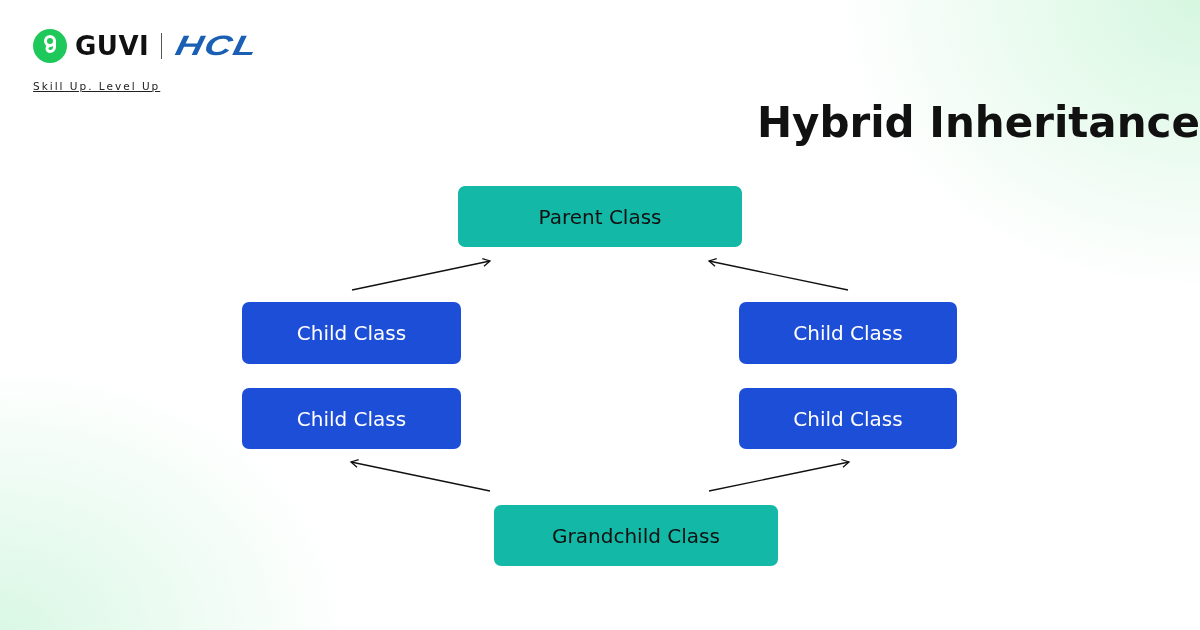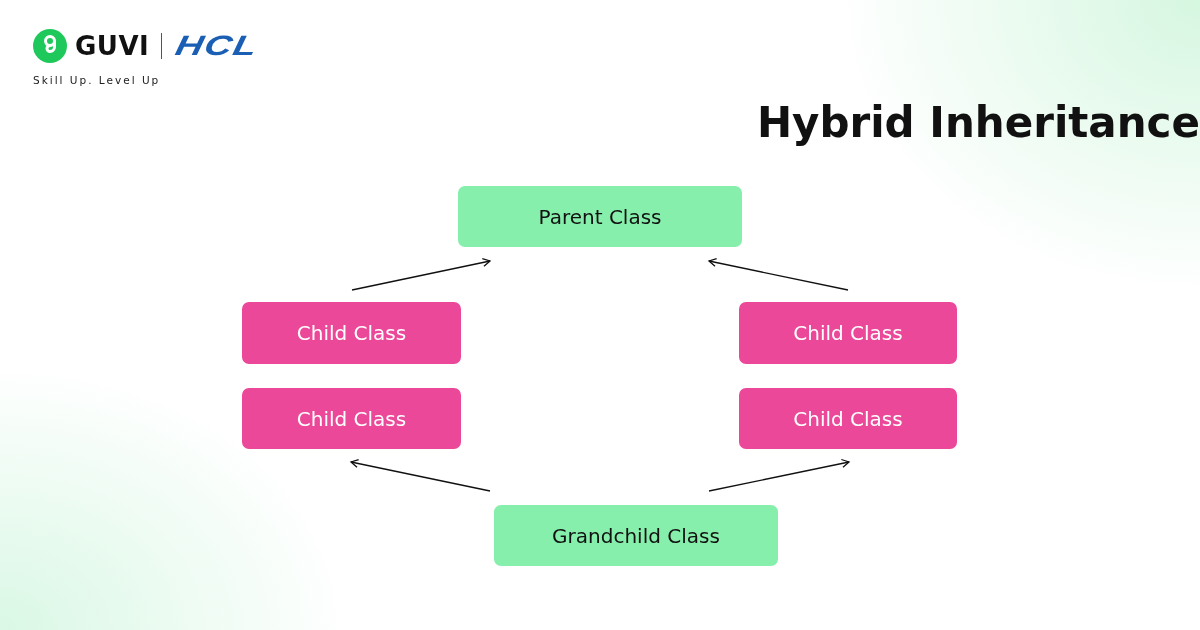--- a/index.html
+++ b/index.html
@@ -14,28 +14,28 @@
       radial-gradient(ellipse 520px 420px at 1200px 0px, rgba(200,244,214,0.75), rgba(255,255,255,0) 70%),
       radial-gradient(ellipse 500px 380px at 0px 630px, rgba(205,245,220,0.75), rgba(255,255,255,0) 70%),
       #ffffff;
   }
   .logo { position:absolute; left:33px; top:29px; height:60px; }
   .logo-row { display:flex; align-items:center; height:34px; }
   .guvi-icon { width:34px; height:34px; border-radius:50%; background:#1fc85a; display:flex; align-items:center; justify-content:center; }
   .guvi-text { font-size:26px; font-weight:bold; color:#111; margin-left:8px; letter-spacing:0.5px; font-family:"DejaVu Sans", sans-serif; }
   .sep { width:1px; height:26px; background:#555; margin:0 14px 0 12px; }
   .hcl-text { font-size:28px; font-weight:bold; font-style:italic; color:#1a5fb4; letter-spacing:1px; font-family:"Liberation Sans", sans-serif; transform:skewX(-12deg) scaleX(1.35); transform-origin:left center; display:inline-block; }
-  .tagline { font-size:10.5px; letter-spacing:2px; color:#222; margin-top:11px; font-family:"DejaVu Sans", sans-serif; }
+  .tagline { font-size:10.5px; letter-spacing:2px; color:#222; margin-top:17px; font-family:"DejaVu Sans", sans-serif;text-decoration:underline; }
   .title { position:absolute; left:0; right:0; top:98px; text-align:right; font-size:42px; font-weight:bold; color:#111; font-family:"DejaVu Sans", sans-serif; }
   .box {
     position:absolute; display:flex; align-items:center; justify-content:center;
     border-radius:7px; font-size:20px; font-family:"DejaVu Sans", sans-serif;
   }
-  .green { background:#86efac; color:#111; }
-  .purple { background:#ec4899; color:#fff; }
+  .green { background:#14b8a6; color:#111; }
+  .purple { background:#1d4ed8; color:#fff; }
   svg.arrows { position:absolute; left:0; top:0; }
 </style>
 </head>
 <body>
 
 <div class="bg"></div>
 
 <div class="logo">
   <div class="logo-row">
     <div class="guvi-icon">

